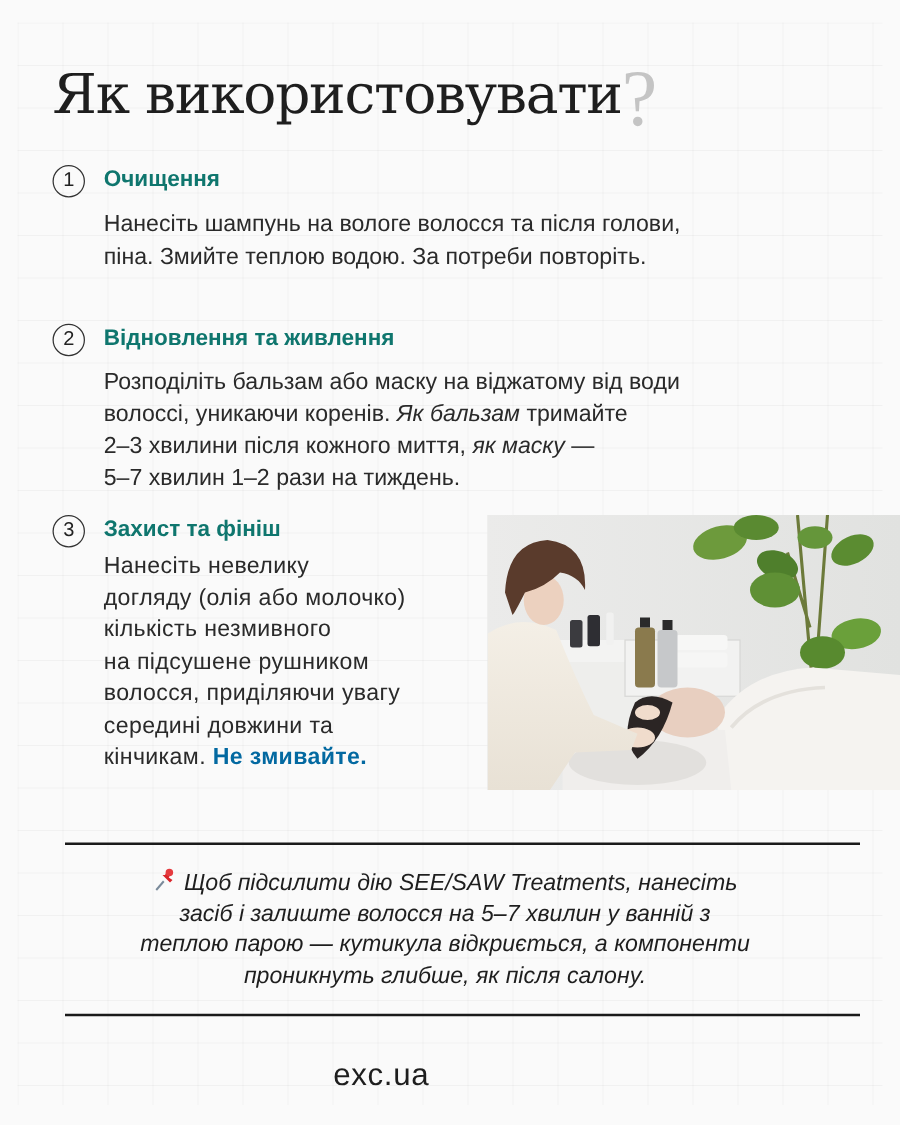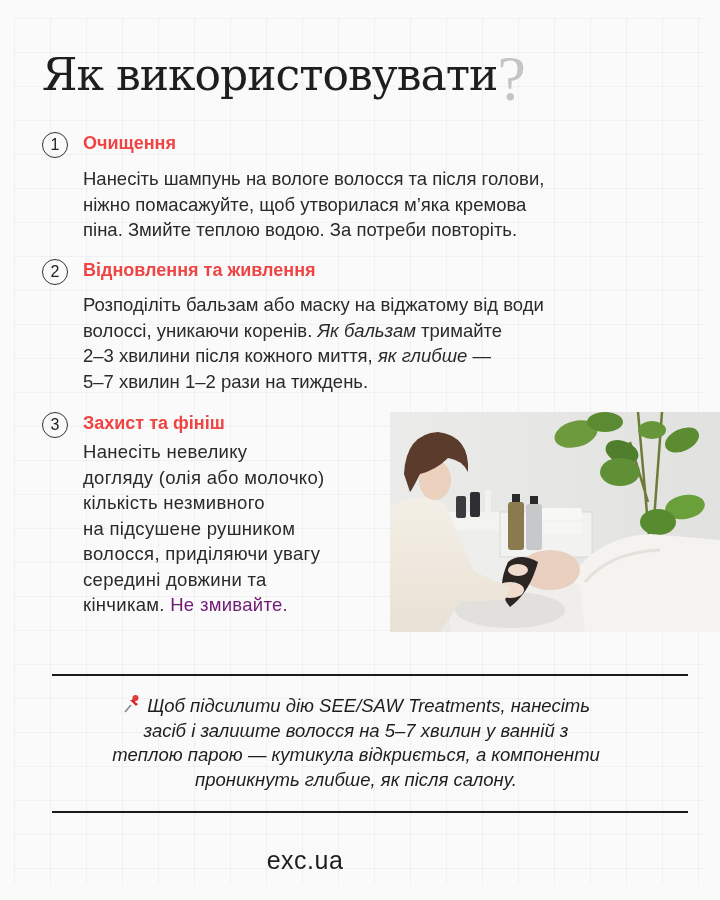--- a/index.html
+++ b/index.html
@@ -47,33 +47,33 @@
       line-height: 24px;
       text-align: center;
       color: #222;
       font-family: "Liberation Sans", sans-serif;
     }
     .step-title {
       position: absolute; left: 41px; top: 1px;
       font-family: "Liberation Sans", sans-serif;
       font-weight: 700;
       font-size: 18px;
-      color: #ef4444;
+      color: #0f766e;
       white-space: nowrap;
     }
     .step-body {
       position: absolute; left: 41px;
       font-family: "Liberation Sans", sans-serif;
       font-size: 18.5px;
       line-height: 25.5px;
       color: #2a2a2a;
       white-space: nowrap;
     }
     .step-body em { font-style: italic; }
-    .step-body strong { font-weight: 400; color: #701a75; }
+    .step-body strong { font-weight: 700; color: #0369a1; }
     #step1 { top: 132px; }
     #step1 .step-body { top: 34px; }
     #step2 { top: 259px; }
     #step2 .step-body { top: 33px; }
     #step3 { top: 412px; }
     #step3 .step-body { top: 27px; font-size: 18.5px; line-height: 25.5px; letter-spacing: 0.3px; }
     .photo {
       position: absolute;
       left: 390px; top: 412px;
       width: 330px; height: 220px;
@@ -108,32 +108,31 @@
 
 <div class="grid"></div>
 
 <h1 class="title"><span>Як використовувати</span><span class="q">?</span></h1>
 
 <section class="step" id="step1">
   <div class="num">1</div>
   <div class="step-title">Очищення</div>
   <div class="step-body">
     <div>Нанесіть шампунь на вологе волосся та після голови,</div>
-    <div>ніжно помасажуйте, щоб утворилася м’яка кремова</div>
     <div>піна. Змийте теплою водою. За потреби повторіть.</div>
   </div>
 </section>
 
 <section class="step" id="step2">
   <div class="num">2</div>
   <div class="step-title">Відновлення та живлення</div>
   <div class="step-body">
     <div>Розподіліть бальзам або маску на віджатому від води</div>
     <div><span>волоссі, уникаючи коренів. </span><em>Як бальзам</em><span> тримайте</span></div>
-    <div><span>2–3 хвилини після кожного миття, </span><em>як глибше</em><span> —</span></div>
+    <div><span>2–3 хвилини після кожного миття, </span><em>як маску</em><span> —</span></div>
     <div>5–7 хвилин 1–2 рази на тиждень.</div>
   </div>
 </section>
 
 <section class="step" id="step3">
   <div class="num">3</div>
   <div class="step-title">Захист та фініш</div>
   <div class="step-body">
     <div>Нанесіть невелику</div>
     <div>догляду (олія або молочко)</div>

